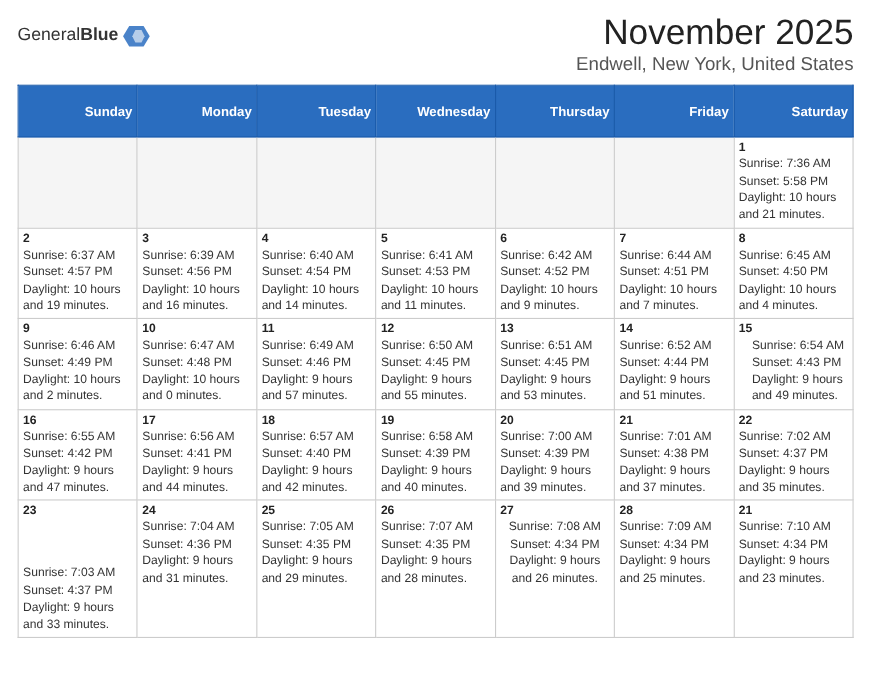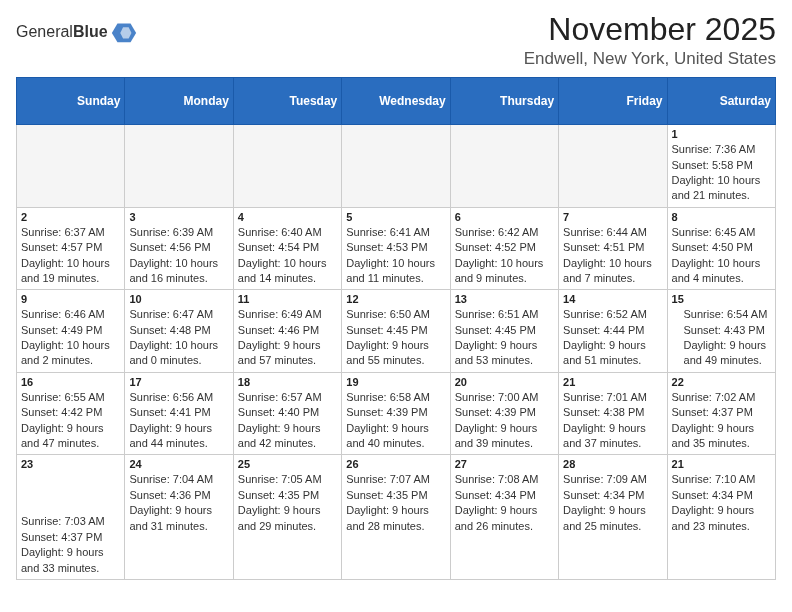--- a/index.html
+++ b/index.html
@@ -316,21 +316,21 @@
           </td>
           <td>
             <span class="day-num">26</span>
             <div class="day-info" style="white-space: pre-line;">Sunrise: 7:07 AM
 Sunset: 4:35 PM
 Daylight: 9 hours
 and 28 minutes.</div>
           </td>
           <td>
             <span class="day-num">27</span>
-            <div class="day-info" style="white-space: pre-line;">Sunrise: 7:08 AM
+            <div class="day-info" style="white-space: pre-line; text-align: center;">Sunrise: 7:08 AM
 Sunset: 4:34 PM
 Daylight: 9 hours
 and 26 minutes.</div>
           </td>
           <td>
             <span class="day-num">28</span>
             <div class="day-info" style="white-space: pre-line;">Sunrise: 7:09 AM
 Sunset: 4:34 PM
 Daylight: 9 hours
 and 25 minutes.</div>

